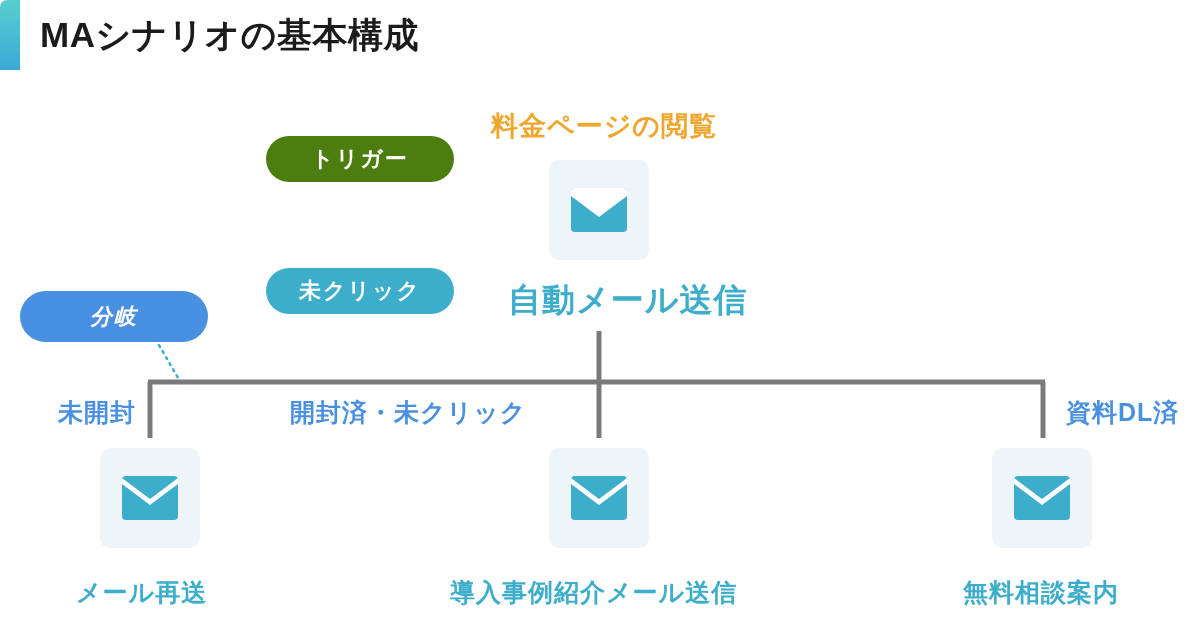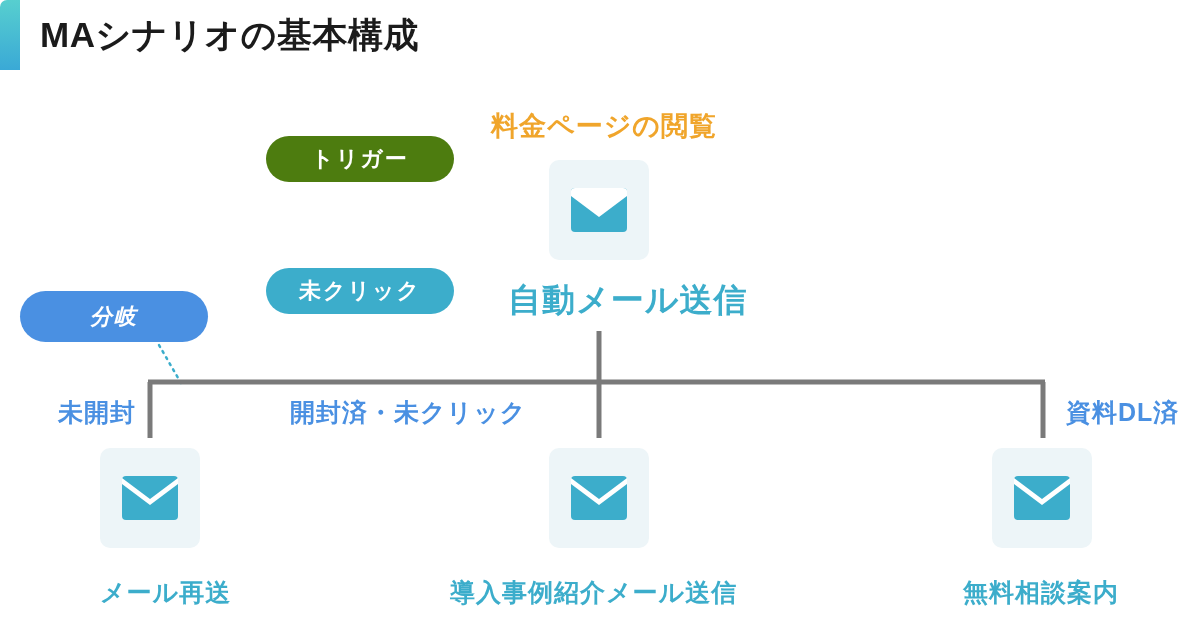--- a/index.html
+++ b/index.html
@@ -51,21 +51,21 @@
   .node-label{
     position:absolute;font-weight:bold;white-space:nowrap;
   }
   .label-trigger-text{
     left:491px;top:108px;font-size:27px;color:#F0A52B;letter-spacing:1px;
   }
   .label-auto-mail{
     left:508px;top:278px;font-size:33px;color:#3CADCB;letter-spacing:1px;
   }
   .label-mail-resend{
-    left:100px;top:576px;font-size:25px;color:#3CADCB;letter-spacing:1px;
+    left:76px;top:576px;font-size:25px;color:#3CADCB;letter-spacing:1px;
   }
   .label-case-mail{
     left:450px;top:576px;font-size:25px;color:#3CADCB;letter-spacing:1px;
   }
   .label-free-consult{
     left:963px;top:576px;font-size:25px;color:#3CADCB;letter-spacing:1px;
   }
 
   
   .branch-label{

